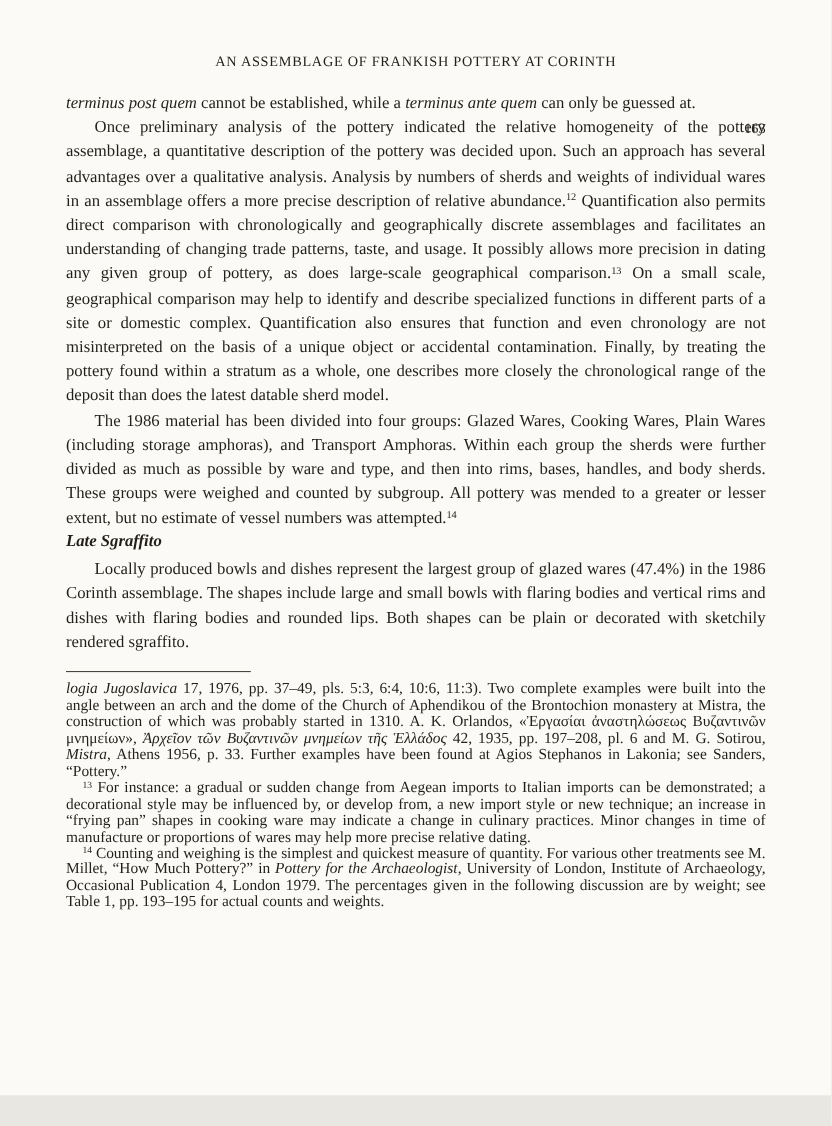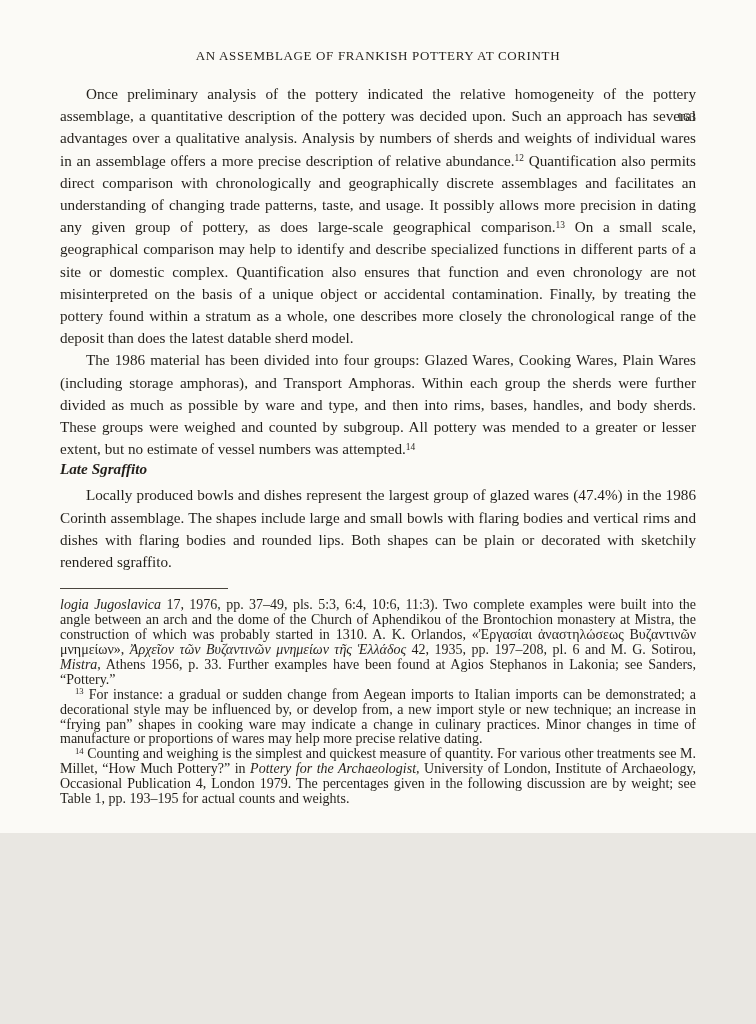--- a/index.html
+++ b/index.html
@@ -1,18 +1,18 @@
 <!DOCTYPE html>
 <html><head>
 <meta charset="utf-8">
 <style>
   html, body { margin: 0; padding: 0; background: #e9e7e2; }
   .page {
     width: 756px;
-    height: 833px;
+    height: 996px;
     box-sizing: border-box;
     margin: 0 auto;
     background: #fbfaf6;
     padding: 48px 60px 0 60px;
     font-family: "Liberation Serif", "DejaVu Serif", serif;
     color: #221f1a;
     overflow: hidden;
   }
   .page-header {
     position: relative;
@@ -77,20 +77,21 @@
 <body>
 
 <div class="page">
 
   <header class="page-header">
     <span class="running-head">AN ASSEMBLAGE OF FRANKISH POTTERY AT CORINTH</span>
     <span class="page-number">163</span>
   </header>
 
   <main class="body">
+    <p class="noindent"><span class="it">terminus post quem</span><span> cannot be established, while a </span><span class="it">terminus ante quem</span><span> can only be guessed at.</span></p>
     <p><span>Once preliminary analysis of the pottery indicated the relative homogeneity of the pottery assemblage, a quantitative description of the pottery was decided upon. Such an approach has several advantages over a qualitative analysis. Analysis by numbers of sherds and weights of individual wares in an assemblage offers a more precise description of relative abundance.</span><sup>12</sup><span> Quantification also permits direct comparison with chronologically and geographically discrete assemblages and facilitates an understanding of changing trade patterns, taste, and usage. It possibly allows more precision in dating any given group of pottery, as does large-scale geographical comparison.</span><sup>13</sup><span> On a small scale, geographical comparison may help to identify and describe specialized functions in different parts of a site or domestic complex. Quantification also ensures that function and even chronology are not misinterpreted on the basis of a unique object or accidental contamination. Finally, by treating the pottery found within a stratum as a whole, one describes more closely the chronological range of the deposit than does the latest datable sherd model.</span></p>
     <p><span>The 1986 material has been divided into four groups: Glazed Wares, Cooking Wares, Plain Wares (including storage amphoras), and Transport Amphoras. Within each group the sherds were further divided as much as possible by ware and type, and then into rims, bases, handles, and body sherds. These groups were weighed and counted by subgroup. All pottery was mended to a greater or lesser extent, but no estimate of vessel numbers was attempted.</span><sup>14</sup></p>
 
     <h4 class="subsub">Late Sgraffito</h4>
 
     <p>Locally produced bowls and dishes represent the largest group of glazed wares (47.4%) in the 1986 Corinth assemblage. The shapes include large and small bowls with flaring bodies and vertical rims and dishes with flaring bodies and rounded lips. Both shapes can be plain or decorated with sketchily rendered sgraffito.</p>
   </main>
 
   <footer class="footnotes">
     <div class="fn-rule"></div>

